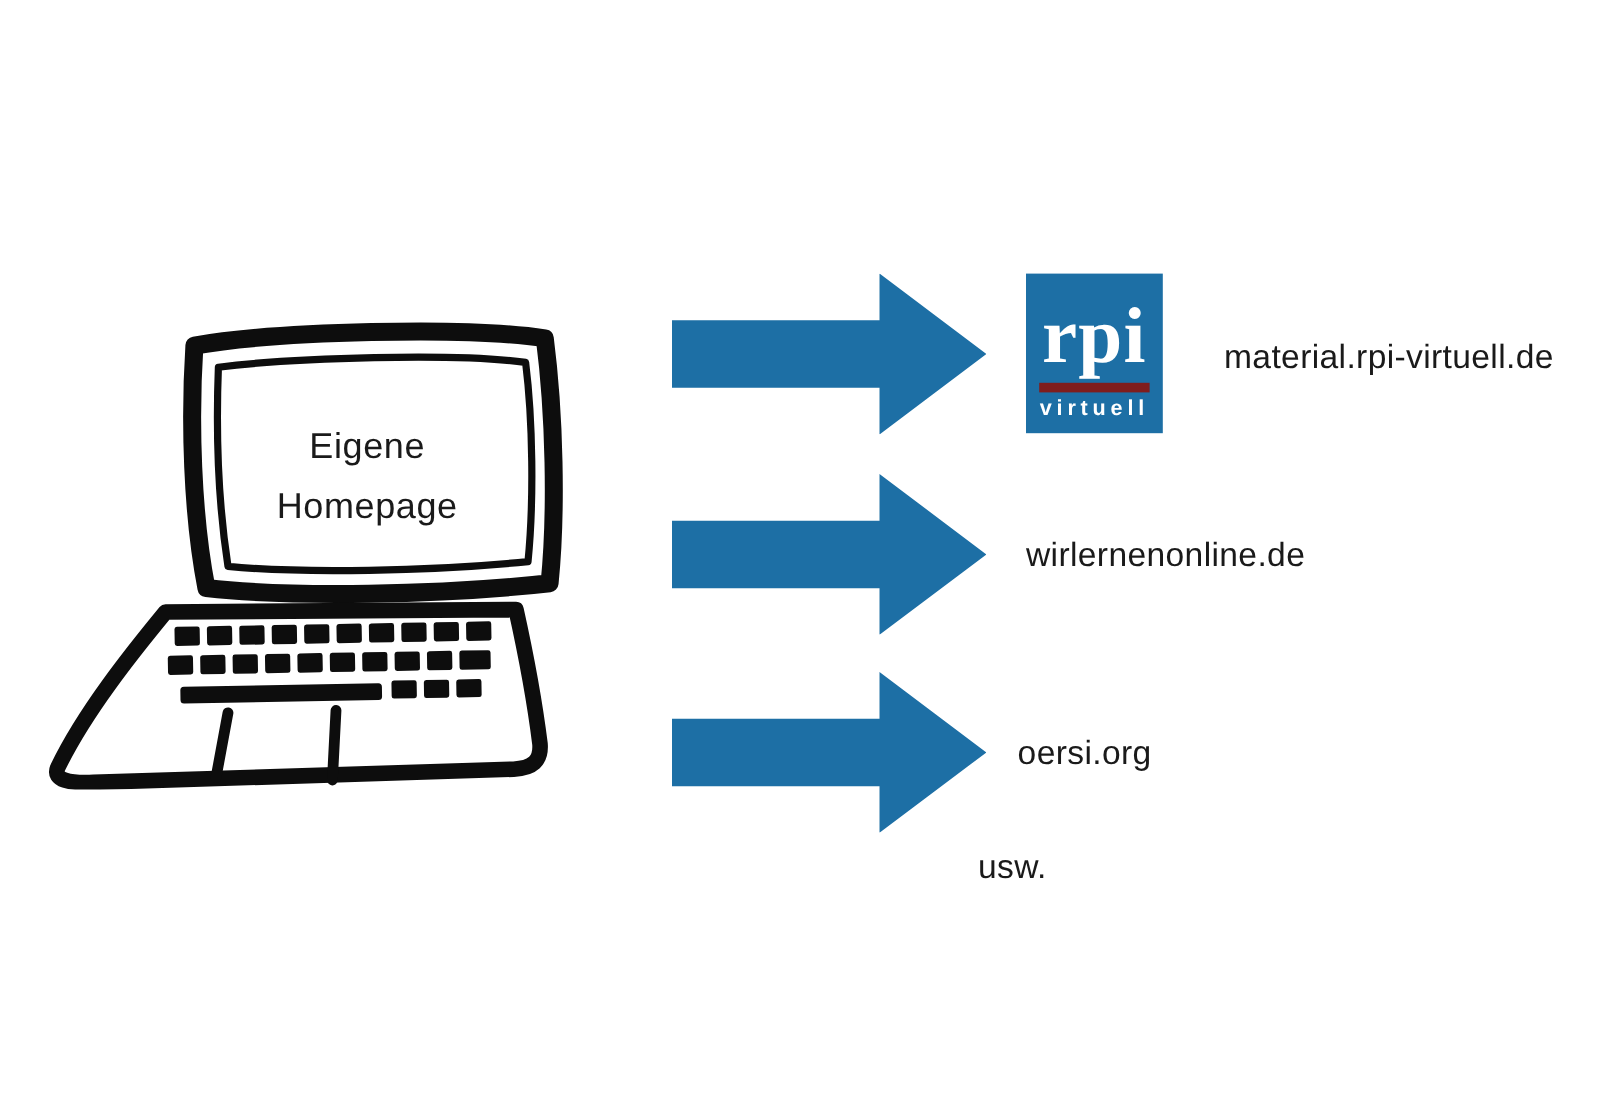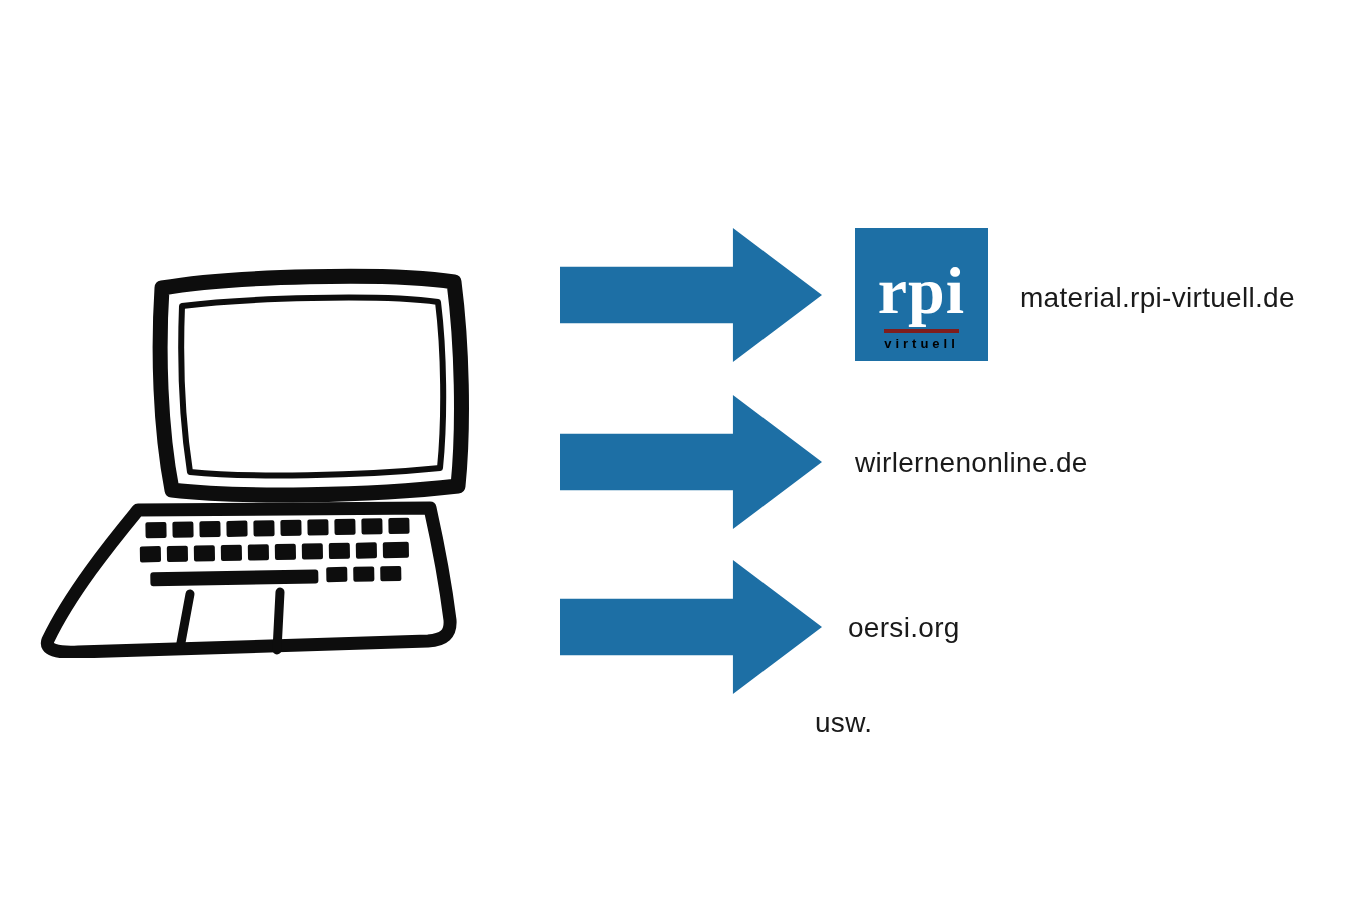--- a/index.html
+++ b/index.html
@@ -46,45 +46,44 @@
   }
   .arrow1 { left: 560px; top: 228px; }
   .arrow2 { left: 560px; top: 395px; }
   .arrow3 { left: 560px; top: 560px; }
 
   
   .rpi-logo {
     position: absolute;
     left: 855px;
     top: 228px;
-    width: 133px;
+    width: 114px;
     height: 133px;
     background: var(--accent, #1d6fa5);
     display: flex;
     flex-direction: column;
     align-items: center;
-    justify-content: center;
     box-sizing: border-box;
     padding-top: 21px;
   }
   .rpi-main {
     color: #ffffff;
     font-family: "Liberation Serif", serif;
     font-weight: bold;
     font-size: 66px;
     line-height: 64px;
     letter-spacing: 1px;
   }
   .rpi-sub {
     margin-top: 6px;
-    color: #000000;
-    font-size: 13px;
+    color: #ffffff;
+    font-size: 18px;
     font-weight: bold;
     letter-spacing: 4px;
-    border-top: 4px solid #7f1d1d;
+    border-top: 8px solid #7f1d1d;
     padding-top: 3px;
   }
 
   
   .target-label {
     position: absolute;
     color: #1a1a1a;
     font-size: 28px;
     letter-spacing: 0.3px;
     white-space: nowrap;
@@ -131,20 +130,24 @@
       <rect x="120" y="312" width="168" height="14" rx="3"></rect>
       <rect x="296" y="310" width="21" height="15" rx="2"></rect>
       <rect x="323" y="310" width="21" height="15" rx="2"></rect>
       <rect x="350" y="310" width="21" height="15" rx="2"></rect>
     </g>
 
     <path d="M160 336 L 150 390" stroke="#0d0d0d" stroke-width="9"></path>
     <path d="M250 334 L 247 392" stroke="#0d0d0d" stroke-width="9"></path>
   </svg>
 
+  <div class="screen-text">
+    <div>Eigene</div>
+    <div>Homepage</div>
+  </div>
 
   <div class="arrow arrow1"></div>
   <div class="arrow arrow2"></div>
   <div class="arrow arrow3"></div>
 
   <div class="rpi-logo">
     <div class="rpi-main">rpi</div>
     <div class="rpi-sub">virtuell</div>
   </div>
 

